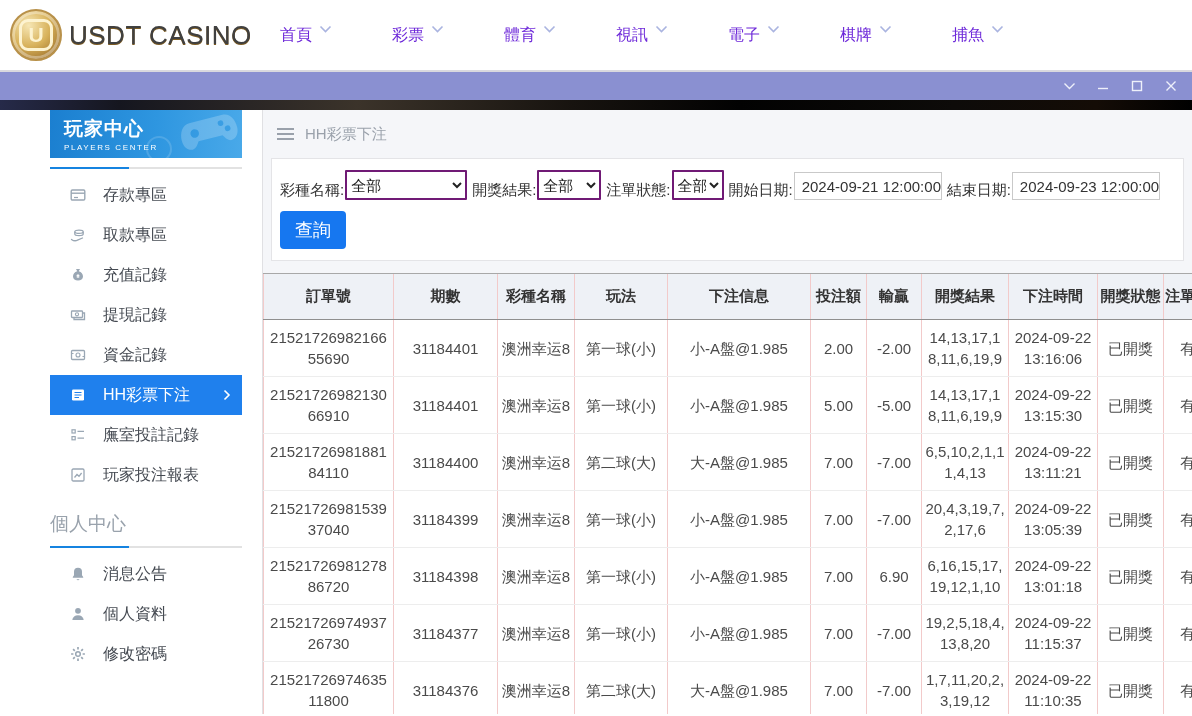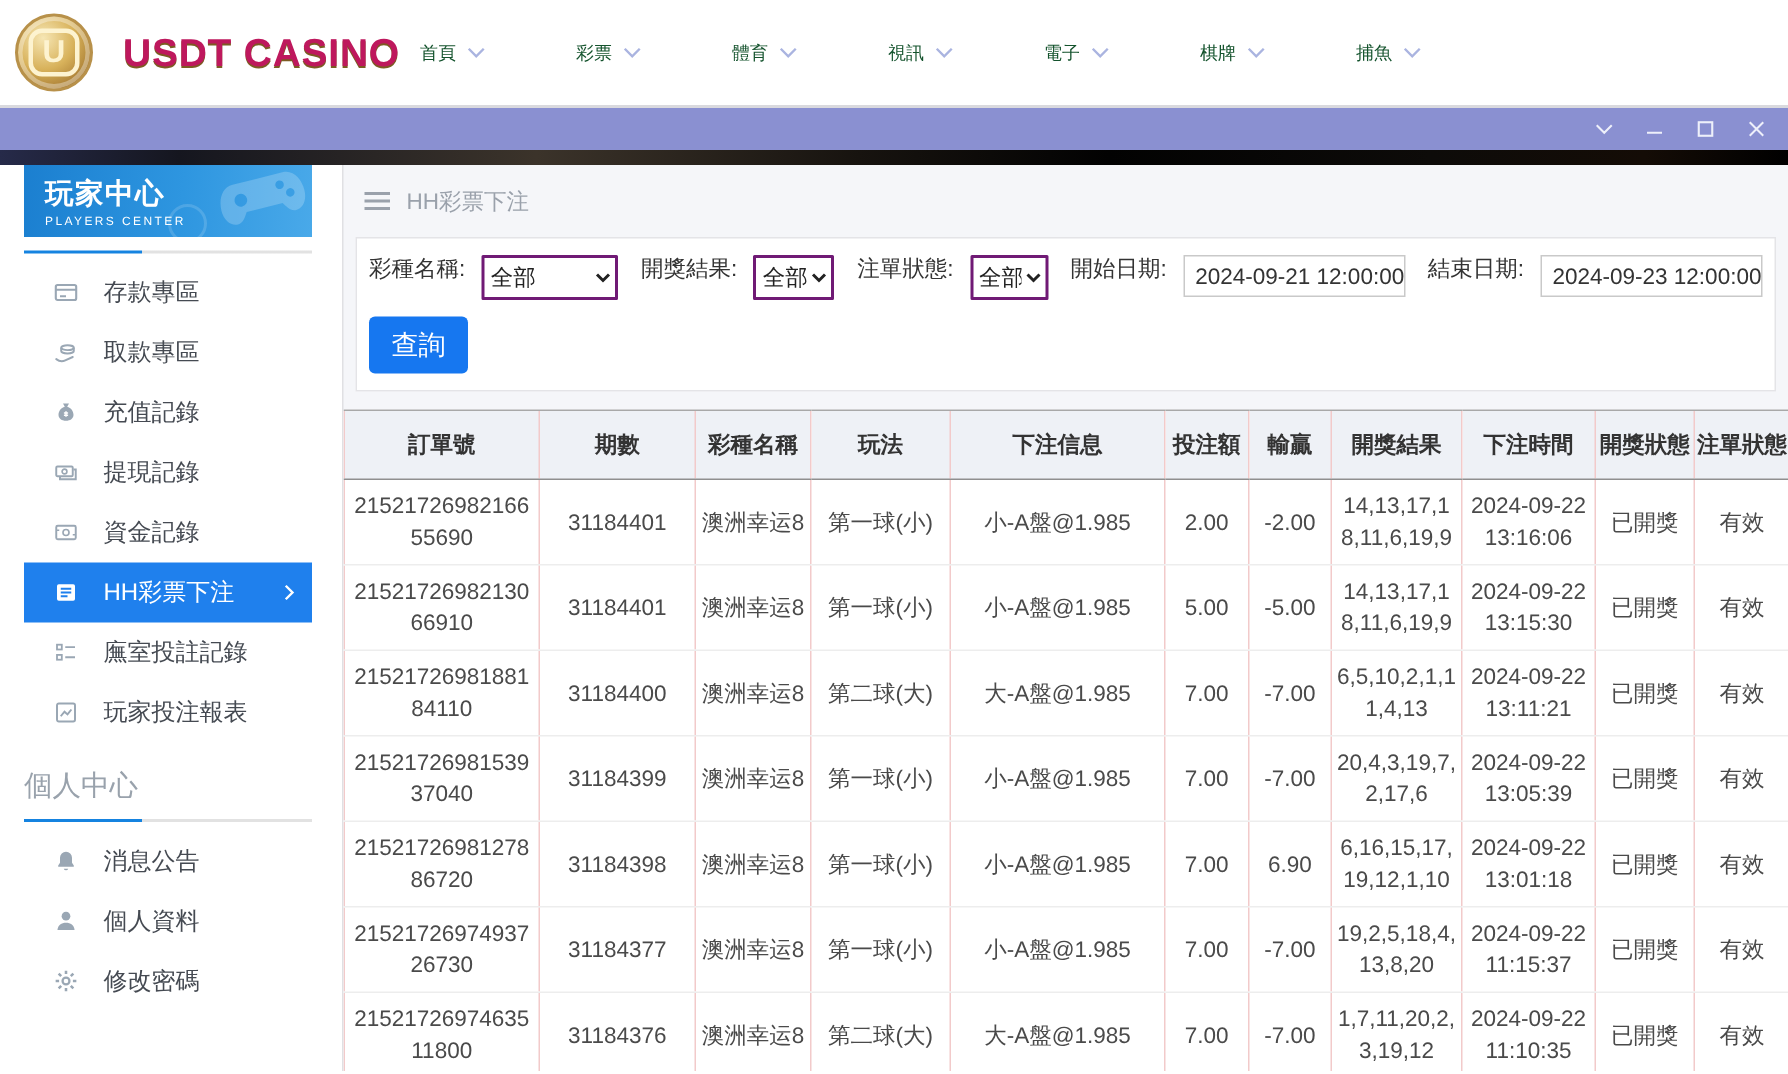--- a/index.html
+++ b/index.html
@@ -8,37 +8,37 @@
 
   
   .topnav { height:70px; display:flex; align-items:center; background:#fff; }
   .logo { display:flex; align-items:center; margin-left:10px; width:248px; }
   .coin { width:52px; height:52px; border-radius:50%; flex:none;
     background:radial-gradient(circle at 35% 30%, #f6e6b4, #d8b25b 45%, #a87c33 78%, #7c5b22);
     border:2px solid #b8914a; box-shadow:inset 0 0 0 3px rgba(255,255,255,.35);
     display:flex; align-items:center; justify-content:center; }
   .coin span { font-size:21px; font-weight:800; color:#fdf3d0; border:3px solid #fdf3d0;
     border-radius:9px; padding:0 6px; line-height:26px; }
-  .logo-text { margin-left:20px; font-size:26px; font-weight:700; letter-spacing:.5px;
-    color:#be185d; text-shadow:0 1px 0 #7c5b22; white-space:nowrap; }
+  .logo-text { margin-left:7px; font-size:26px; font-weight:400; letter-spacing:.5px;
+    color:#404040; text-shadow:0 1px 0 #7c5b22; white-space:nowrap; }
   .menu { display:flex; gap:60px; margin-left:22px; }
-  .menu-item { display:flex; align-items:center; gap:7px; font-size:12px; color:#14532d; cursor:pointer; }
+  .menu-item { display:flex; align-items:flex-start; gap:7px; font-size:16px; color:#6d28d9; cursor:pointer; }
   .menu-item .nav-chev { display:flex; }
 
   
   .titlebar { height:30px; background:#8a90d1; border-top:2px solid #d9d9de;
     display:flex; justify-content:flex-end; align-items:center; padding-right:10px; gap:12px; }
   .win-btn { width:22px; height:20px; display:flex; align-items:center; justify-content:center; cursor:pointer; }
 
   
   .banner-strip { height:10px;
     background:linear-gradient(90deg,#262a49 0%,#15161f 10%,#3b332a 30%,#17130f 48%,#020202 62%,#0d0b09 80%,#140c06 92%,#000 100%); }
 
   
-  .content { display:flex; height:604px; }
+  .content { display:flex; height:604px;padding-left:34px; }
 
   .sidebar { width:228px; background:#fff; padding-left:16px; flex:none; overflow:hidden; }
   .side-header { position:relative; width:192px; height:48px; color:#fff; overflow:hidden;
     background:linear-gradient(95deg,#1b7fd0 0%,#2e96e0 55%,#49a9e9 100%); padding:6px 0 0 14px; }
   .side-title { font-size:19px; font-weight:bold; letter-spacing:1px; }
   .side-sub { font-size:8px; letter-spacing:1.6px; margin-top:1px; }
   .gamepad { position:absolute; right:2px; top:1px; opacity:.38; transform:rotate(-14deg); }
   .deco-circle { position:absolute; left:96px; top:26px; width:26px; height:26px; border:2px solid #fff;
     border-radius:50%; opacity:.15; }
   .side-section-title { margin-top:16px; font-size:19px; color:#99a2ac; }
@@ -55,21 +55,21 @@
   .side-item .chev { position:absolute; right:11px; display:none; }
   .side-item.active .chev { display:flex; }
 
   .main { flex:1; background:#f5f6f9; border-left:1px solid #e0e0e3; overflow:hidden; }
   .breadcrumb { height:48px; display:flex; align-items:center; padding-left:14px; gap:11px;
     color:#9aa1ab; font-size:15px; }
   .hamburger { cursor:pointer; }
   .hamburger i { display:block; width:17px; height:2px; background:#9aa1ab; margin:3px 0; }
 
   .filter-card { margin:0 8px 0 8px; background:#fff; border:1px solid #e4e4e7; padding:11px 8px 11px 8px; }
-  .filter-row { display:flex; align-items:flex-start; gap:11px; font-size:15px; color:#333; white-space:nowrap; }
+  .filter-row { display:flex; align-items:flex-end; gap:1px; font-size:15px; color:#333; white-space:nowrap; }
   .flabel { margin-left:4px; }
   .sel { height:30px; border:2px solid #701a75; border-radius:1px; font-size:15px; color:#222; background:#fff; }
   .sel.lg { width:122px; } .sel.md { width:64px; } .sel.sm { width:52px; }
   .inp { width:148px; height:28px; border:1px solid #c9c9c9; font-size:15px; color:#333; padding-left:7px; }
   .btn-search { margin-top:11px; background:#1677f0; color:#fff; border:none; border-radius:4px;
     font-size:18px; padding:7px 15px; cursor:pointer; }
 
   .bet-table { width:100%; border-collapse:collapse; table-layout:fixed; background:#fff; margin-top:12px;
     border-left:1px solid #f2caca; }
   .bet-table th { background:#eef1f6; font-size:15px; font-weight:bold; color:#333; padding:13px 1px;

